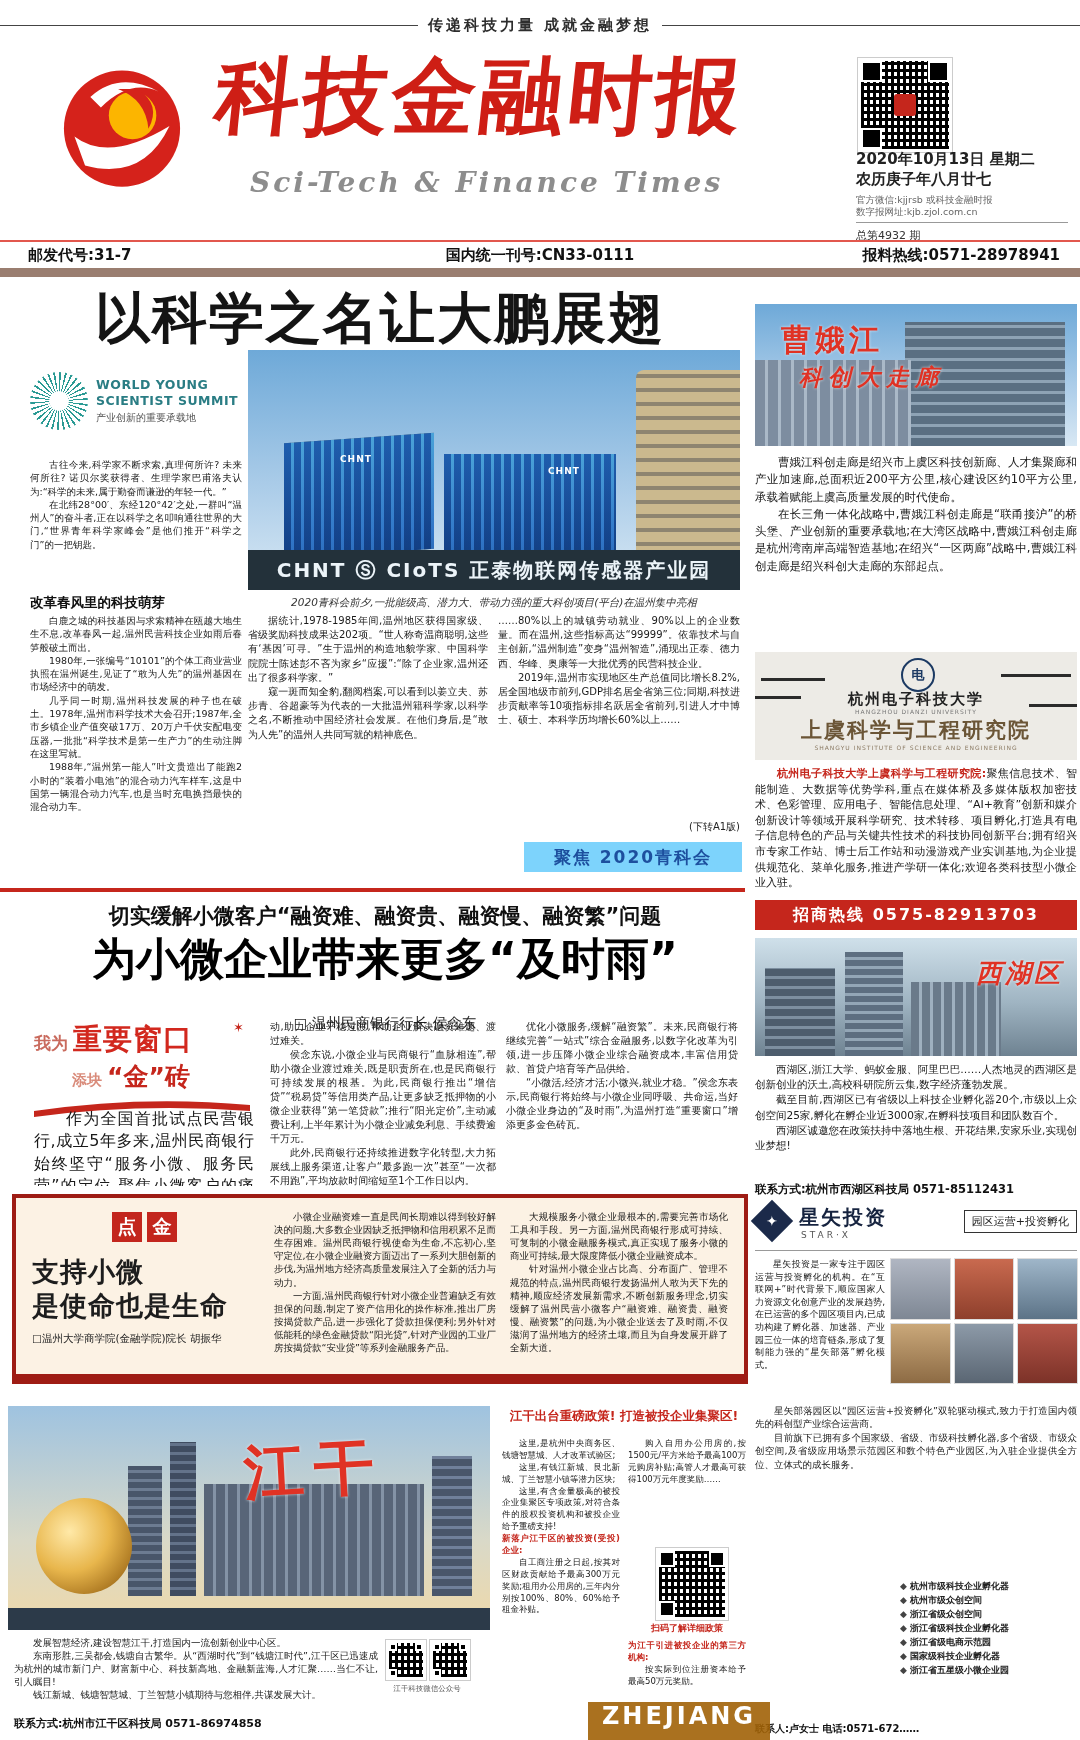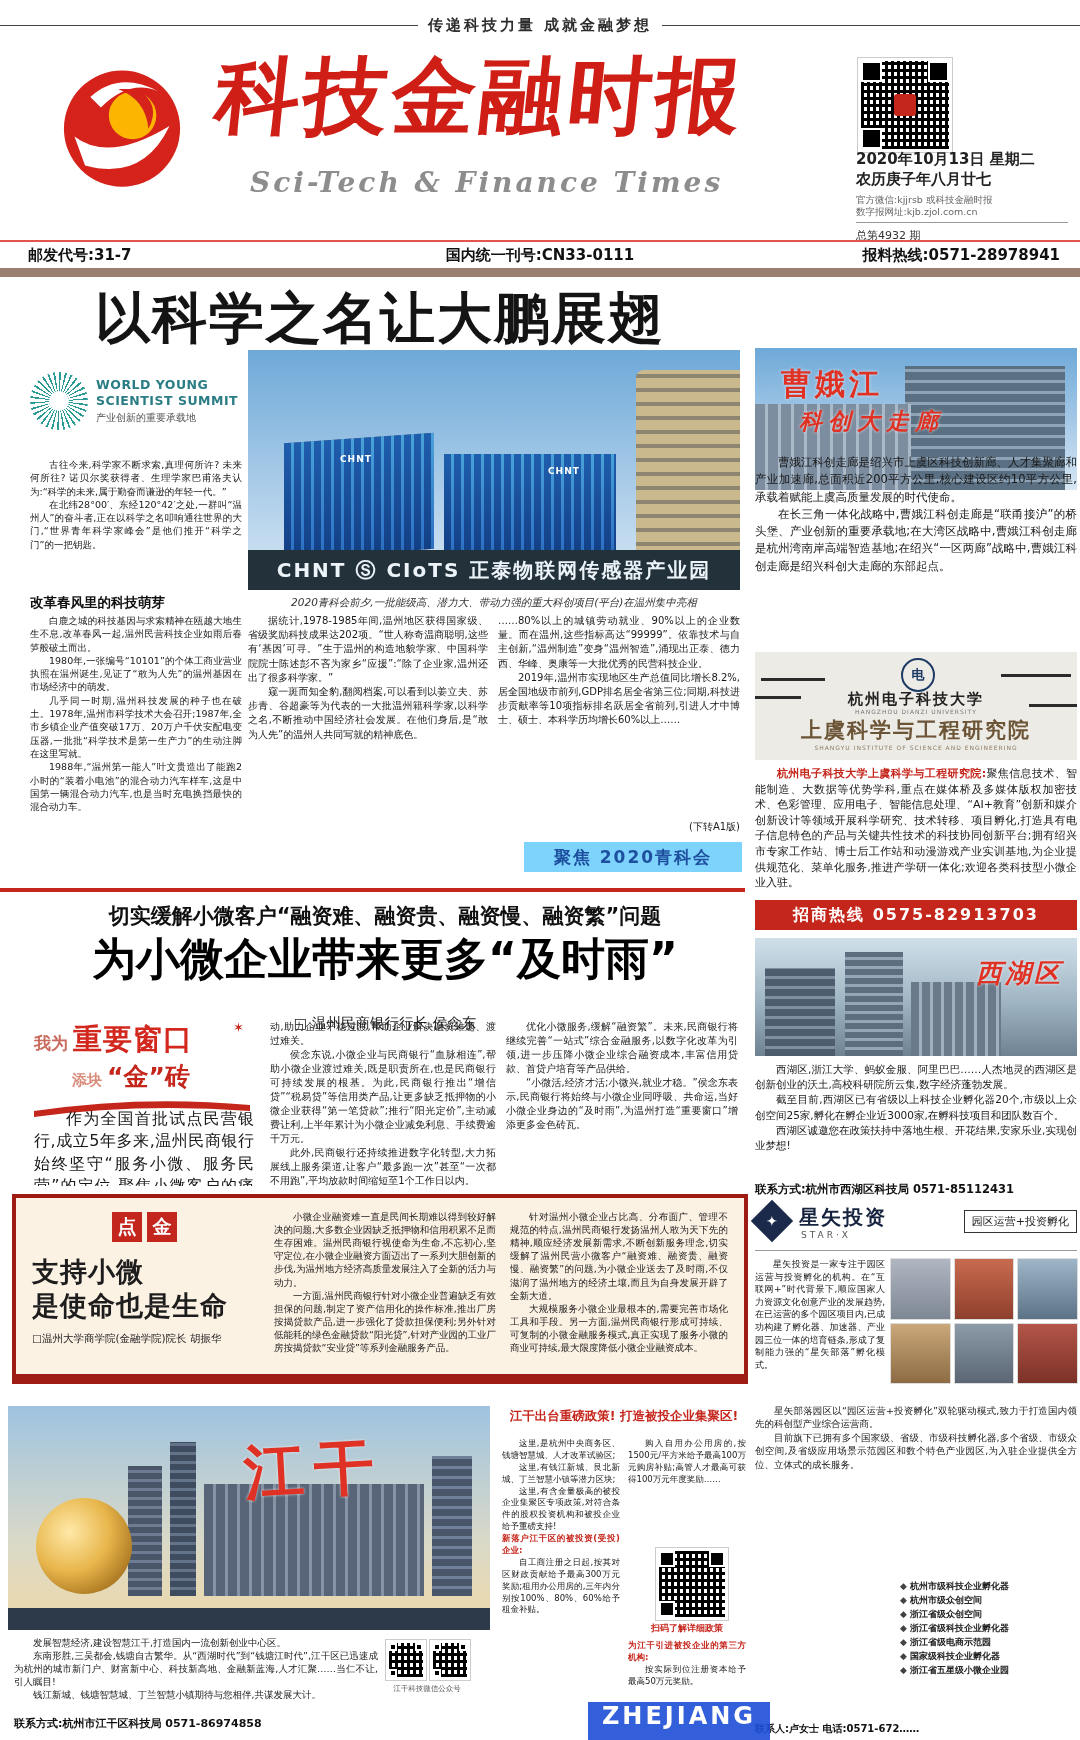--- a/index.html
+++ b/index.html
@@ -117,21 +117,21 @@
                  repeating-linear-gradient(0deg,#000 0 3px,#fff 3px 7px);}
   .qr .f{position:absolute;width:24%;height:24%;background:#000;box-shadow:inset 0 0 0 2px #fff,inset 0 0 0 4px #000;}
   .qr .f1{left:0;top:0;} .qr .f2{right:0;top:0;} .qr .f3{left:0;bottom:0;}
   .qr .dot{position:absolute;left:38%;top:38%;width:24%;height:24%;background:#c5261c;border-radius:3px;}
   
   .jg-text{line-height:1.38;}
   .policy-h{position:absolute;left:500px;top:1408px;width:248px;text-align:center;font-size:12.5px;
             font-weight:900;color:#c5261c;white-space:nowrap;}
   .redsub{color:#c5261c;font-weight:800;text-indent:0;}
   .qrcap{position:absolute;text-align:center;color:#c5261c;font-weight:800;font-size:9px;}
-  .watermark{position:absolute;left:588px;top:1702px;width:182px;height:38px;background:#1d4ed8;
+  .watermark{position:absolute;left:588px;top:1702px;width:182px;height:38px;background:#a16207;
              color:#fff;font-weight:900;font-size:24px;letter-spacing:3px;display:flex;align-items:flex-start;
              justify-content:center;overflow:hidden;opacity:.9;}
 </style>
 </head>
 <body>
 
 <div id="page">
 
   <div class="slogan-row">
     <div class="line"></div>
@@ -256,26 +256,26 @@
       <span>金</span>
     </div>
     <div class="dj-h" style="top:56px;">支持小微</div>
     <div class="dj-h" style="top:90px;">是使命也是生命</div>
     <div class="dj-by">□温州大学商学院(金融学院)院长 胡振华</div>
     <div class="col" style="left:258px;top:12px;width:222px;height:150px;font-size:9.5px;line-height:1.38;">
       <p class="p">小微企业融资难一直是民间长期难以得到较好解决的问题,大多数企业因缺乏抵押物和信用积累不足而生存困难。温州民商银行视使命为生命,不忘初心,坚守定位,在小微企业融资方面迈出了一系列大胆创新的步伐,为温州地方经济高质量发展注入了全新的活力与动力。</p>
       <p class="p">一方面,温州民商银行针对小微企业普遍缺乏有效担保的问题,制定了资产信用化的操作标准,推出厂房按揭贷款产品,进一步强化了贷款担保便利;另外针对低能耗的绿色金融贷款“阳光贷”,针对产业园的工业厂房按揭贷款“安业贷”等系列金融服务产品。</p>
     </div>
     <div class="col" style="left:494px;top:12px;width:218px;height:150px;font-size:9.5px;line-height:1.38;">
+      <p class="p">大规模服务小微企业最根本的,需要完善市场化工具和手段。另一方面,温州民商银行形成可持续、可复制的小微金融服务模式,真正实现了服务小微的商业可持续,最大限度降低小微企业融资成本。</p>
       <p class="p">针对温州小微企业占比高、分布面广、管理不规范的特点,温州民商银行发扬温州人敢为天下先的精神,顺应经济发展新需求,不断创新服务理念,切实缓解了温州民营小微客户“融资难、融资贵、融资慢、融资繁”的问题,为小微企业送去了及时雨,不仅滋润了温州地方的经济土壤,而且为自身发展开辟了全新大道。</p>
-      <p class="p">大规模服务小微企业最根本的,需要完善市场化工具和手段。另一方面,温州民商银行形成可持续、可复制的小微金融服务模式,真正实现了服务小微的商业可持续,最大限度降低小微企业融资成本。</p>
-    </div>
-  </div>
-
-  <div class="photo" style="left:755px;top:304px;width:322px;height:142px;margin-top:44px;">
+    </div>
+  </div>
+
+  <div class="photo" style="left:755px;top:304px;width:322px;height:142px;">
     <div class="sky"></div>
     <div class="bldg" style="left:150px;top:18px;width:160px;height:124px;background:repeating-linear-gradient(0deg,#5a6f82 0 8px,#8ea3b5 8px 11px);"></div>
     <div class="bldg" style="left:0;top:56px;width:156px;height:86px;background:repeating-linear-gradient(90deg,#7d8da0 0 10px,#aab9c8 10px 13px);"></div>
     <div class="ov-red" style="left:26px;top:16px;font-size:30px;letter-spacing:4px;">曹娥江</div>
     <div class="ov-red" style="left:44px;top:58px;font-size:23px;letter-spacing:6px;font-style:italic;">科创大走廊</div>
   </div>
   <div class="col" style="left:755px;top:454px;width:322px;height:192px;font-size:11.5px;line-height:1.5;">
     <p class="p">曹娥江科创走廊是绍兴市上虞区科技创新廊、人才集聚廊和产业加速廊,总面积近200平方公里,核心建设区约10平方公里,承载着赋能上虞高质量发展的时代使命。</p>
     <p class="p">在长三角一体化战略中,曹娥江科创走廊是“联甬接沪”的桥头堡、产业创新的重要承载地;在大湾区战略中,曹娥江科创走廊是杭州湾南岸高端智造基地;在绍兴“一区两廊”战略中,曹娥江科创走廊是绍兴科创大走廊的东部起点。</p>
   </div>

